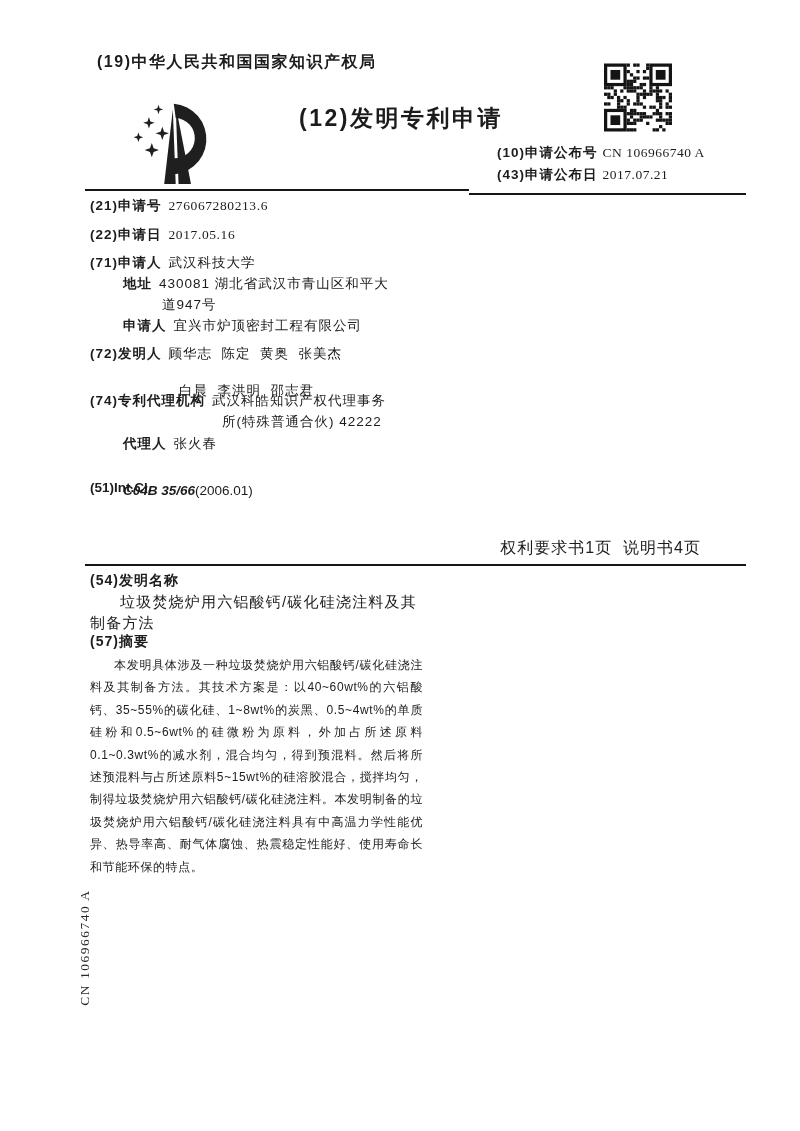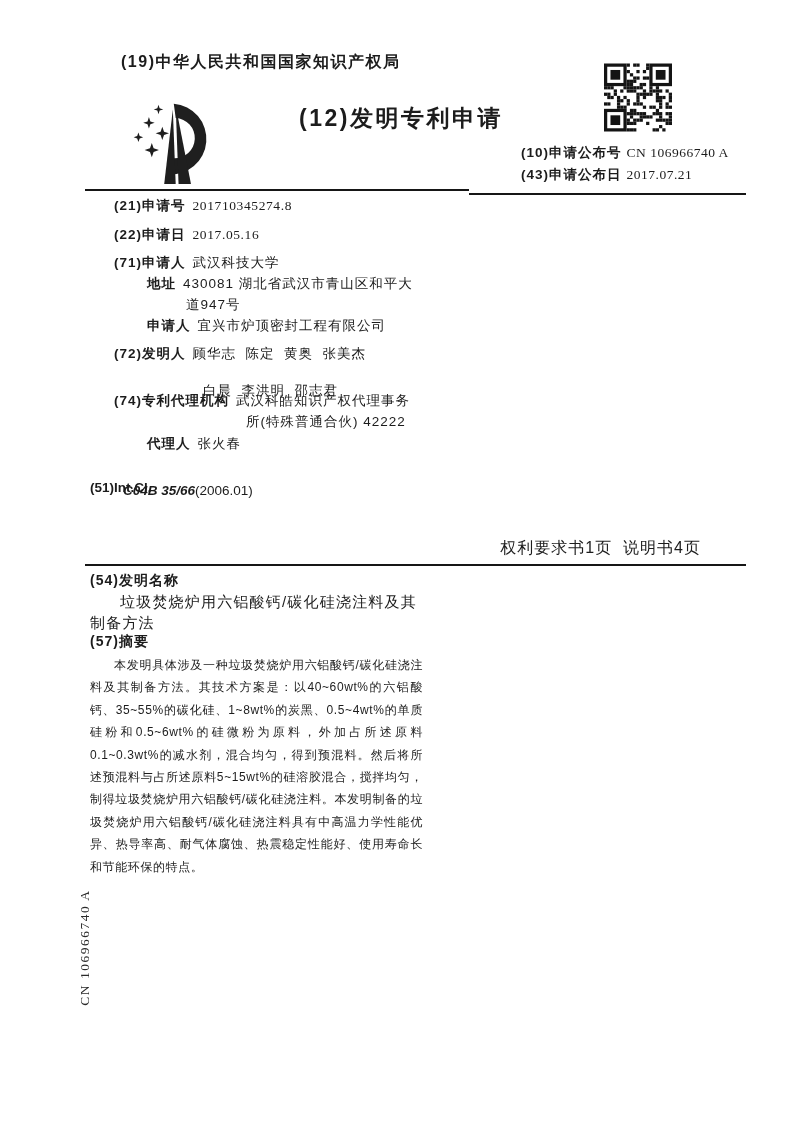--- a/index.html
+++ b/index.html
@@ -6,21 +6,21 @@
   .page{
     position:relative;
     width:800px;height:1131px;
     margin:0 auto;
     background:#ffffff;
     font-family:"Liberation Sans",sans-serif;
     color:#1c1c1c;
     overflow:hidden;
   }
   .abs{position:absolute;}
-  .cjk{letter-spacing:1px;margin-left:24px;}
+  .cjk{letter-spacing:1px;}
   .b{font-weight:bold;}
   .serif{font-family:"Liberation Serif",serif;letter-spacing:0.5px;}
   .pre{white-space:pre;}
 
   .office-title{left:97px;top:52px;font-size:16px;font-weight:bold;letter-spacing:1.5px;}
   .doc-type{left:299px;top:103px;font-size:23px;font-weight:bold;letter-spacing:2.5px;}
 
   .pub-block{left:497px;top:142px;font-size:13.5px;line-height:22px;}
   .pub-row .serif{font-size:13.5px;margin-left:5px;}
 
@@ -224,21 +224,21 @@
     </div>
     <div class="pub-row">
       <span class="b cjk">(43)申请公布日</span><span class="serif">2017.07.21</span>
     </div>
   </div>
 
   <div class="abs rule rule-a"></div>
   <div class="abs rule rule-b"></div>
 
   <div class="abs bib cjk" style="left:90px;top:197px;">
-    <span class="b">(21)申请号</span><span class="val num">201710345274.8</span>
+    <span class="b">(21)申请号</span><span class="val num">276067280213.6</span>
   </div>
 
   <div class="abs bib cjk" style="left:90px;top:226px;">
     <span class="b">(22)申请日</span><span class="val num">2017.05.16</span>
   </div>
 
   <div class="abs bib cjk" style="left:90px;top:254px;">
     <span class="b">(71)申请人</span><span class="val">武汉科技大学</span>
   </div>
   <div class="abs bib cjk" style="left:123px;top:275px;">

